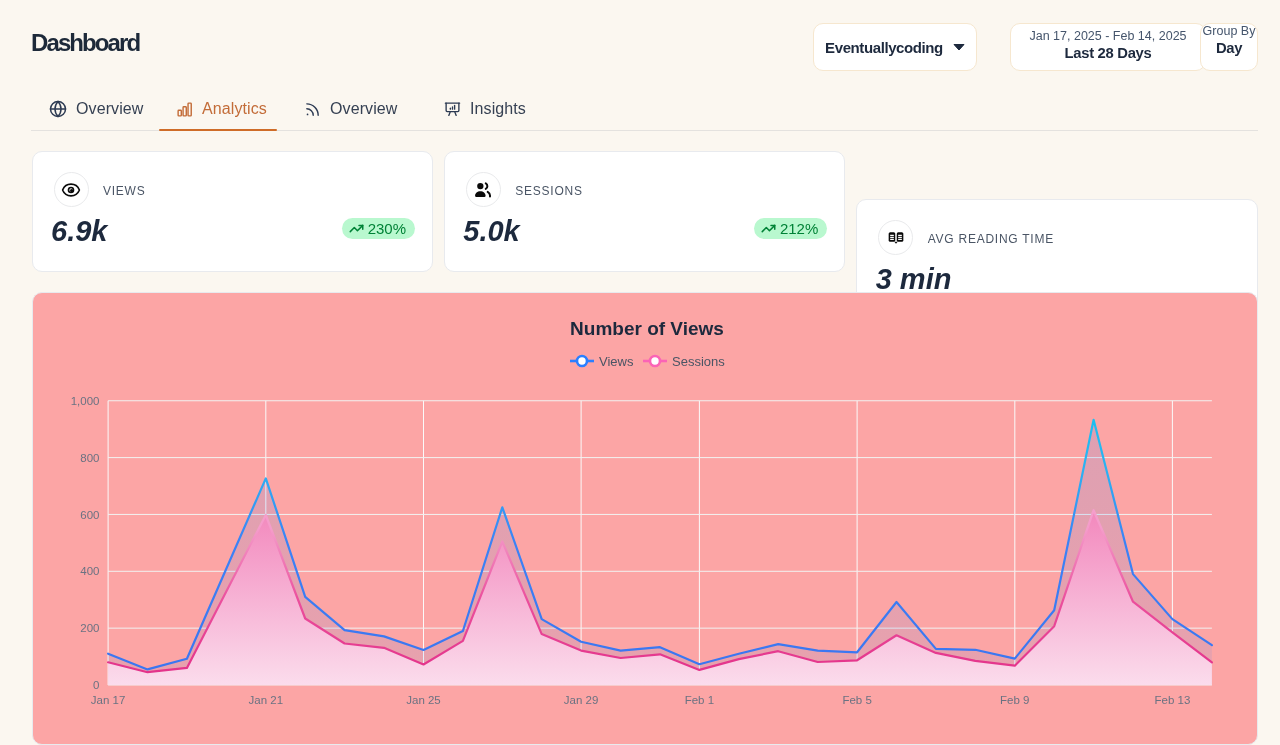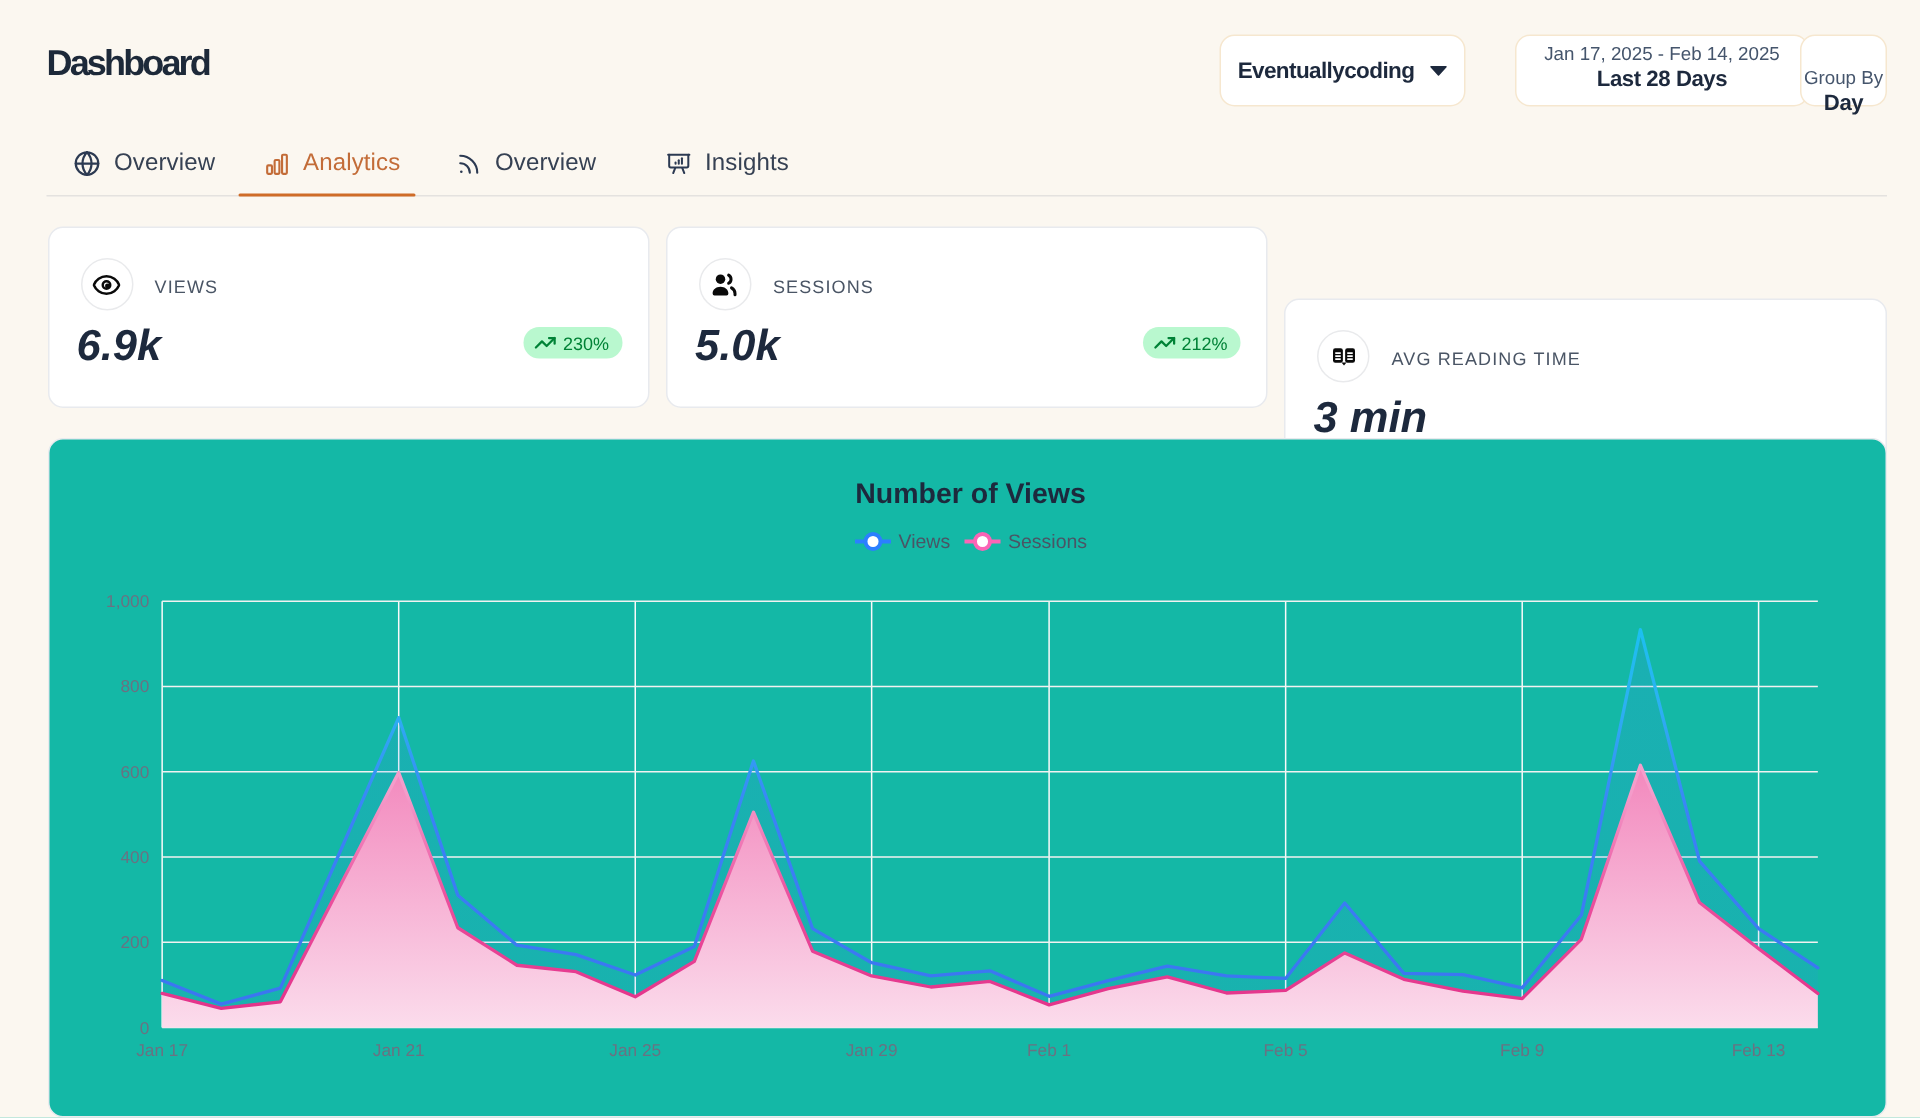--- a/index.html
+++ b/index.html
@@ -1,33 +1,33 @@
 <!DOCTYPE html>
 <html><head>
 <meta charset="utf-8">
 <style>
 *{margin:0;padding:0;box-sizing:border-box;}
 html,body{width:1280px;height:745px;background:#fbf7f0;font-family:"Liberation Sans",sans-serif;overflow:hidden;}
 h1{position:absolute;left:31px;top:29px;font-size:24px;font-weight:700;color:#1d2939;letter-spacing:-1.9px;}
 .box{position:absolute;top:23px;height:48px;background:#fff;border:1px solid #f6e7cf;border-radius:10px;}
 .acct{left:813px;width:164px;display:flex;align-items:center;justify-content:center;gap:10px;font-size:15px;letter-spacing:-0.4px;font-weight:700;color:#1d293d;}
 .datebox{left:1010px;width:196px;text-align:center;padding-top:5.5px;}
-.groupbox{left:1200px;width:58px;text-align:center;padding-top:22px;}
+.groupbox{left:1200px;width:58px;text-align:center;padding-top:1px;}
 .bl1{font-size:12.5px;line-height:13.5px;color:#45556c;}
 .bl2{font-size:14.8px;letter-spacing:-0.3px;font-weight:700;color:#1d293d;margin-top:1.5px;}
 .divider{position:absolute;left:31px;top:130px;width:1227px;height:1px;background:#e4e2df;}
 .tab{position:absolute;top:100px;display:flex;align-items:center;gap:9px;font-size:16px;letter-spacing:0.1px;color:#364153;}
 .tab svg{flex:0 0 auto;}
 .underline{position:absolute;left:159px;top:128.5px;width:118px;height:2px;background:#cf6c28;border-radius:2px;}
 .card{position:absolute;top:151px;width:401.5px;height:121px;background:#fff;border:1px solid #e8eaee;border-radius:10px;}
-.chartcard{position:absolute;left:31.5px;top:292px;width:1226px;height:453px;background:#14b8a6;border:1px solid #e8eaee;border-radius:10px;}
+.chartcard{position:absolute;left:31.5px;top:292px;width:1226px;height:453px;background:#fca5a5;border:1px solid #e8eaee;border-radius:10px;}
 .iconcircle{position:absolute;left:21px;top:20px;width:35px;height:35px;border:1px solid #e9eaec;border-radius:50%;display:flex;align-items:center;justify-content:center;}
 .statlabel{position:absolute;left:70.5px;top:32px;font-size:12px;font-weight:500;color:#4a5565;letter-spacing:0.75px;}
 .statnum{position:absolute;left:18.5px;top:62.5px;font-size:29px;font-weight:700;color:#1d293d;font-style:italic;}
-.pill{position:absolute;right:17px;top:66px;height:21px;padding:0 9px 0 7px;background:#b9f8cf;border-radius:11px;display:flex;align-items:center;gap:4px;font-size:12px;font-weight:500;color:#008236;}
+.pill{position:absolute;right:17px;top:66px;height:21px;padding:0 9px 0 7px;background:#b9f8cf;border-radius:11px;display:flex;align-items:center;gap:4px;font-size:15px;font-weight:500;color:#008236;}
 </style>
 </head>
 <body>
 <h1>Dashboard</h1>
 
 <div class="box acct">Eventuallycoding
 <svg width="12" height="7" viewBox="0 0 12 7">
       <path d="M1 0.5L6 6L11 0.5Z" fill="#1d293d" stroke="#1d293d" stroke-width="1" stroke-linejoin="round"></path>
     </svg>
 </div>

